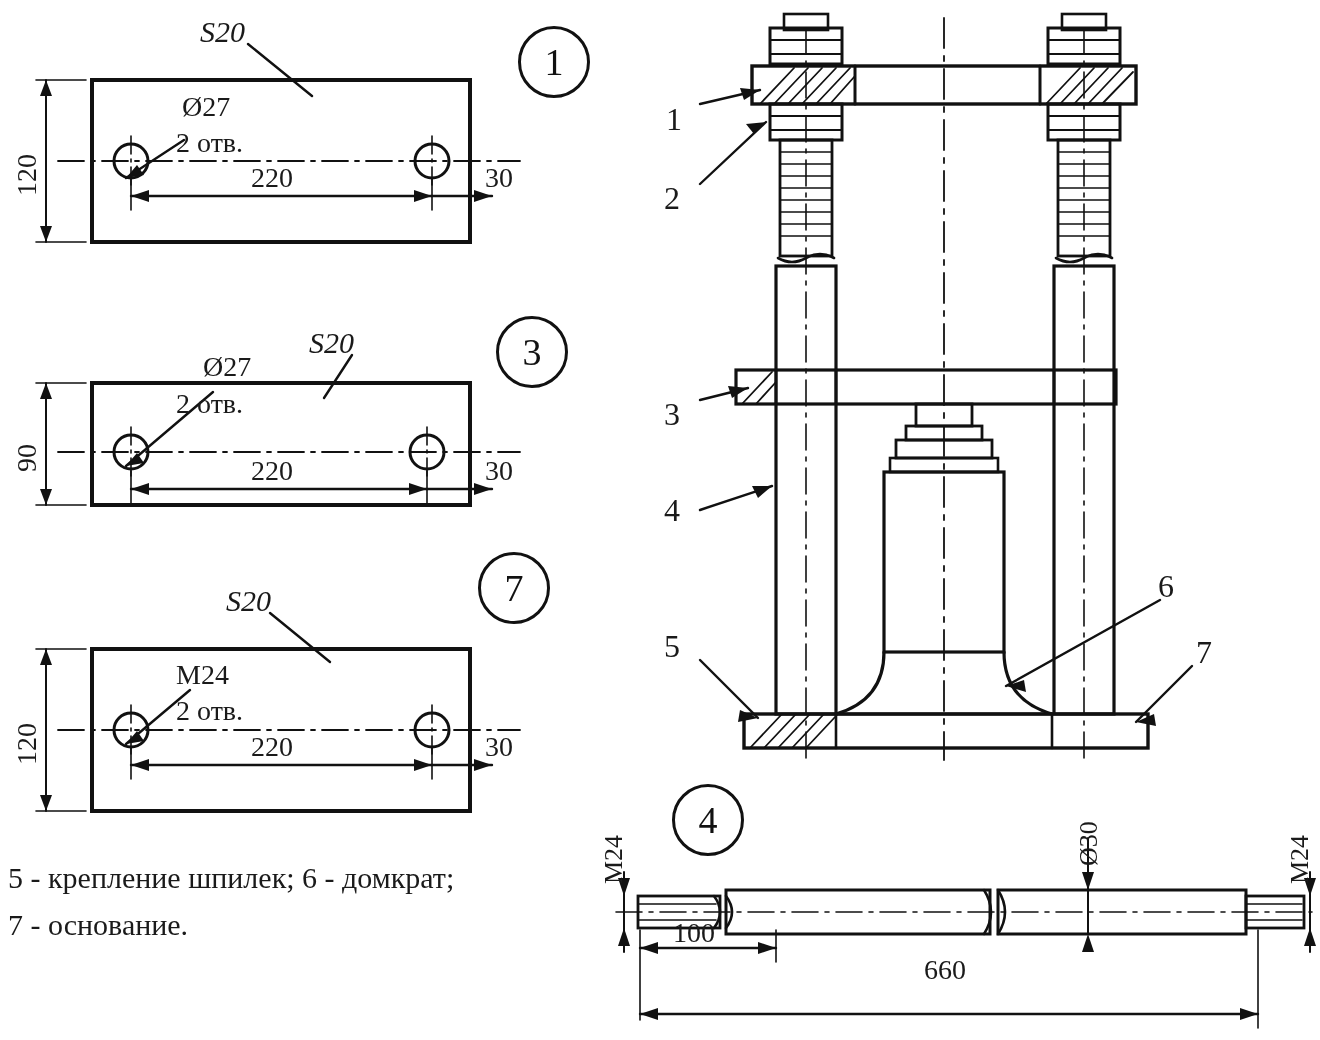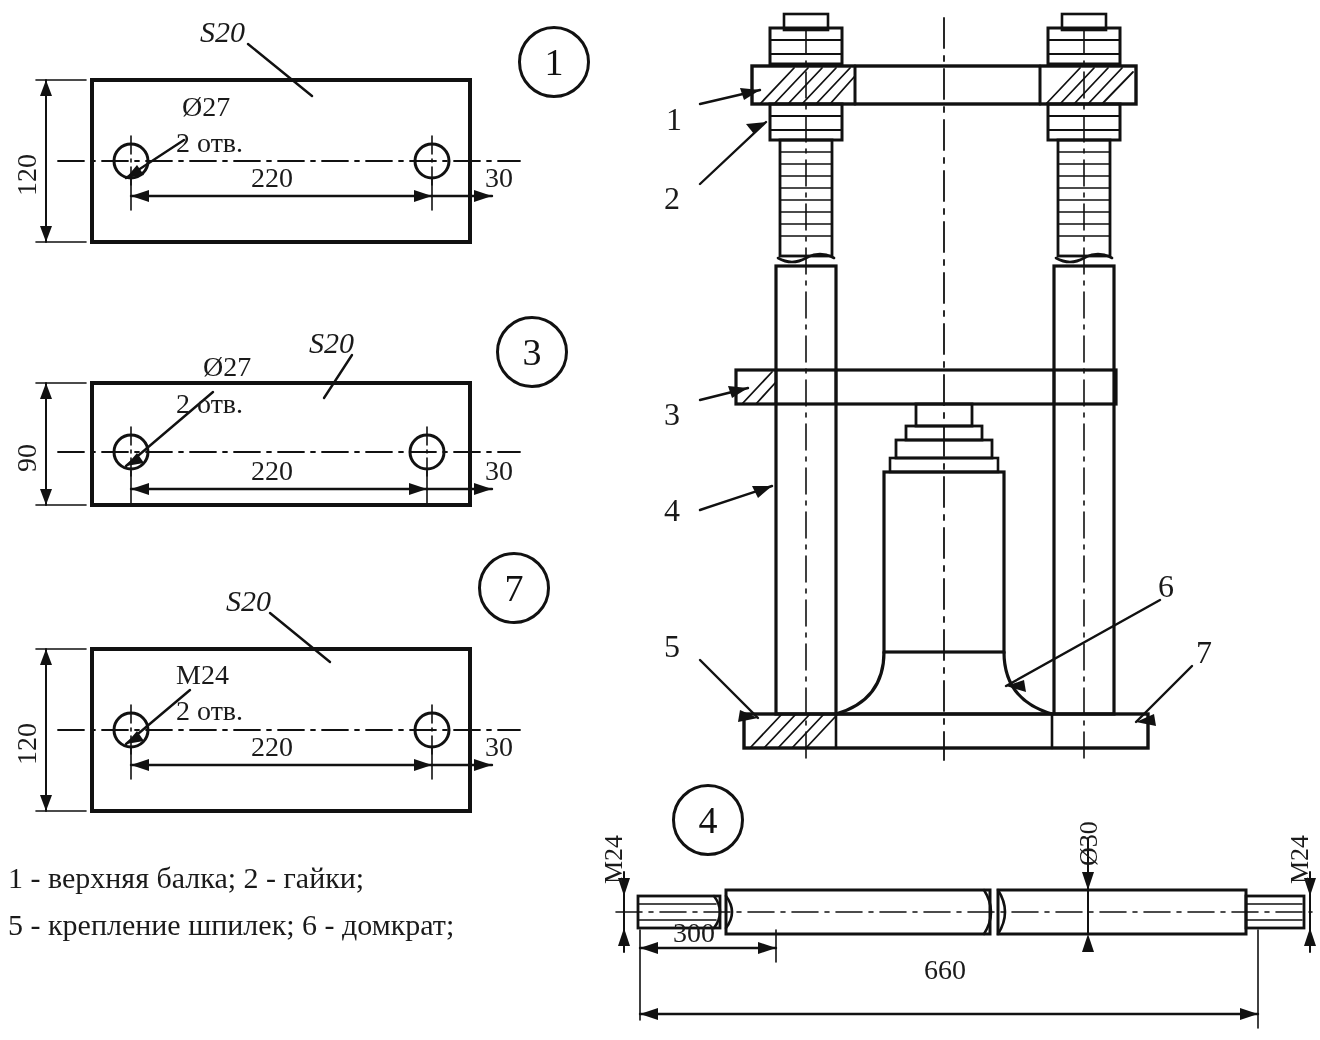--- a/index.html
+++ b/index.html
@@ -343,21 +343,21 @@
   <div class="lbl s32" style="left:664px; top:182px;">2</div>
   <div class="lbl s32" style="left:664px; top:398px;">3</div>
   <div class="lbl s32" style="left:664px; top:494px;">4</div>
   <div class="lbl s32" style="left:664px; top:630px;">5</div>
   <div class="lbl s32" style="left:1158px; top:570px;">6</div>
   <div class="lbl s32" style="left:1196px; top:636px;">7</div>
 
   <div class="lbl s26 rot90" style="left:600px; top:884px;">M24</div>
   <div class="lbl s26 rot90" style="left:1286px; top:884px;">M24</div>
   <div class="lbl s26 rot90" style="left:1075px; top:866px;">Ø30</div>
-  <div class="lbl s28" style="left:673px; top:918px;">300</div>
+  <div class="lbl s28" style="left:673px; top:918px;">100</div>
   <div class="lbl s28" style="left:924px; top:955px;">660</div>
 
   <div class="legend">
-    <div>1 - верхняя балка; 2 - гайки;</div>
     <div>5 - крепление шпилек; 6 - домкрат;</div>
+    <div>7 - основание.</div>
   </div>
 
 </div>
 
 </body></html>

